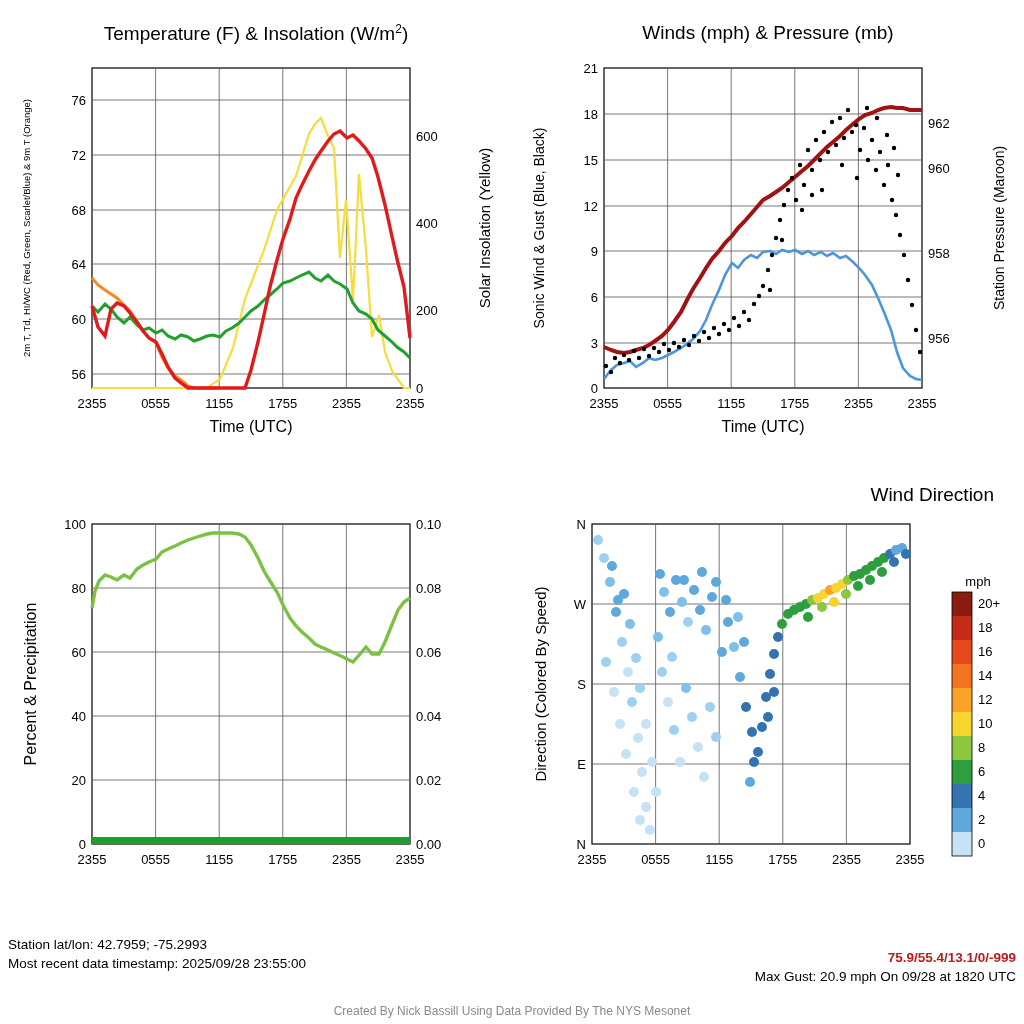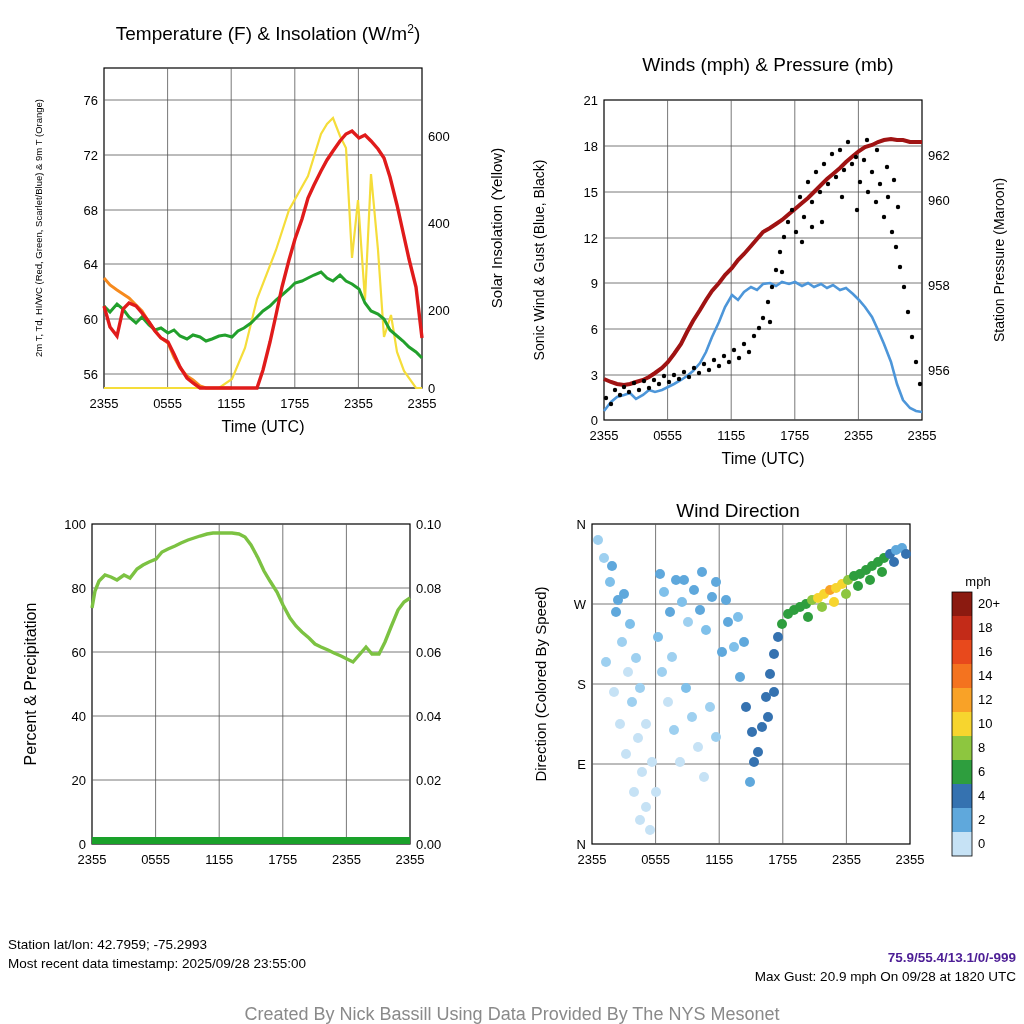--- a/index.html
+++ b/index.html
@@ -4,27 +4,27 @@
 <style>
   html,body{margin:0;padding:0;background:#ffffff;}
   body{width:1024px;height:1024px;font-family:"Liberation Sans",sans-serif;color:#000;position:relative;overflow:hidden;}
   .panel{position:absolute;}
   .ptitle{position:absolute;width:100%;text-align:center;font-size:19px;}
   svg{display:block;}
   .tick{font-size:13px;}
   .footer{position:absolute;font-size:13.5px;line-height:19px;}
   .footer-left{left:8px;top:935px;}
   .footer-right{right:8px;top:948px;text-align:right;}
-  .red{color:#4c1d95;font-weight:bold;}
-  .credit{position:absolute;width:100%;text-align:center;top:1004px;font-size:18px;color:#8a8a8a;}
+  .red{color:#b91c1c;font-weight:bold;}
+  .credit{position:absolute;width:100%;text-align:center;top:1004px;font-size:12px;color:#8a8a8a;}
 </style>
 </head>
 <body>
 
-<div class="panel" style="left:0;top:0;width:512px;height:470px;margin-left:12px;">
+<div class="panel" style="left:0;top:0;width:512px;height:470px;">
   <div class="ptitle" style="top:22px;">
     <span>Temperature (F) &amp; Insolation (W/m</span><sup style="font-size:12px;">2</sup><span>)</span>
   </div>
   <svg width="512" height="470">
 
     <rect x="92" y="68" width="318" height="320" fill="#fff" stroke="#000" stroke-width="1.2"></rect>
 
     <g stroke="#555" stroke-width="0.8">
       <line x1="92" y1="374" x2="410" y2="374"></line>
       <line x1="92" y1="319" x2="410" y2="319"></line>
@@ -69,21 +69,21 @@
       <text x="282.8" y="408">1755</text>
       <text x="346.4" y="408">2355</text>
       <text x="410" y="408">2355</text>
     </g>
     <text x="251" y="432" text-anchor="middle" font-size="16">Time (UTC)</text>
     <text x="30" y="228" text-anchor="middle" font-size="9.5" transform="rotate(-90 30 228)">2m T, Td, HI/WC (Red, Green, Scarlet/Blue) &amp; 9m T (Orange)</text>
     <text x="490" y="228" text-anchor="middle" font-size="15" transform="rotate(-90 490 228)">Solar Insolation (Yellow)</text>
   </svg>
 </div>
 
-<div class="panel" style="left:512px;top:0;width:512px;height:470px;margin-top:32px;">
+<div class="panel" style="left:512px;top:0;width:512px;height:470px;">
   <div class="ptitle" style="top:22px;">Winds (mph) &amp; Pressure (mb)</div>
   <svg width="512" height="470">
     <rect x="92" y="68" width="318" height="320" fill="#fff" stroke="#000" stroke-width="1.2"></rect>
     <g stroke="#555" stroke-width="0.8">
       <line x1="92" y1="343" x2="410" y2="343"></line>
       <line x1="92" y1="297" x2="410" y2="297"></line>
       <line x1="92" y1="251" x2="410" y2="251"></line>
       <line x1="92" y1="206" x2="410" y2="206"></line>
       <line x1="92" y1="160" x2="410" y2="160"></line>
       <line x1="92" y1="114" x2="410" y2="114"></line>
@@ -252,21 +252,21 @@
       <text x="219.2" y="402">1155</text>
       <text x="282.8" y="402">1755</text>
       <text x="346.4" y="402">2355</text>
       <text x="410" y="402">2355</text>
     </g>
     <text x="36" y="222" text-anchor="middle" font-size="16" transform="rotate(-90 36 222)">Percent &amp; Precipitation</text>
   </svg>
 </div>
 
 <div class="panel" style="left:512px;top:462px;width:512px;height:460px;">
-  <div class="ptitle" style="top:38px;left:-30px;width:512px;">Wind Direction</div>
+  <div class="ptitle" style="top:22px;left:-30px;width:512px;text-align:right;">Wind Direction</div>
   <svg width="512" height="460">
     <rect x="80" y="62" width="318" height="320" fill="#fff" stroke="#000" stroke-width="1.2"></rect>
     <g stroke="#555" stroke-width="0.8">
       <line x1="80" y1="142" x2="398" y2="142"></line>
       <line x1="80" y1="222" x2="398" y2="222"></line>
       <line x1="80" y1="302" x2="398" y2="302"></line>
       <line x1="143.6" y1="62" x2="143.6" y2="382"></line>
       <line x1="207.2" y1="62" x2="207.2" y2="382"></line>
       <line x1="270.8" y1="62" x2="270.8" y2="382"></line>
       <line x1="334.4" y1="62" x2="334.4" y2="382"></line>

